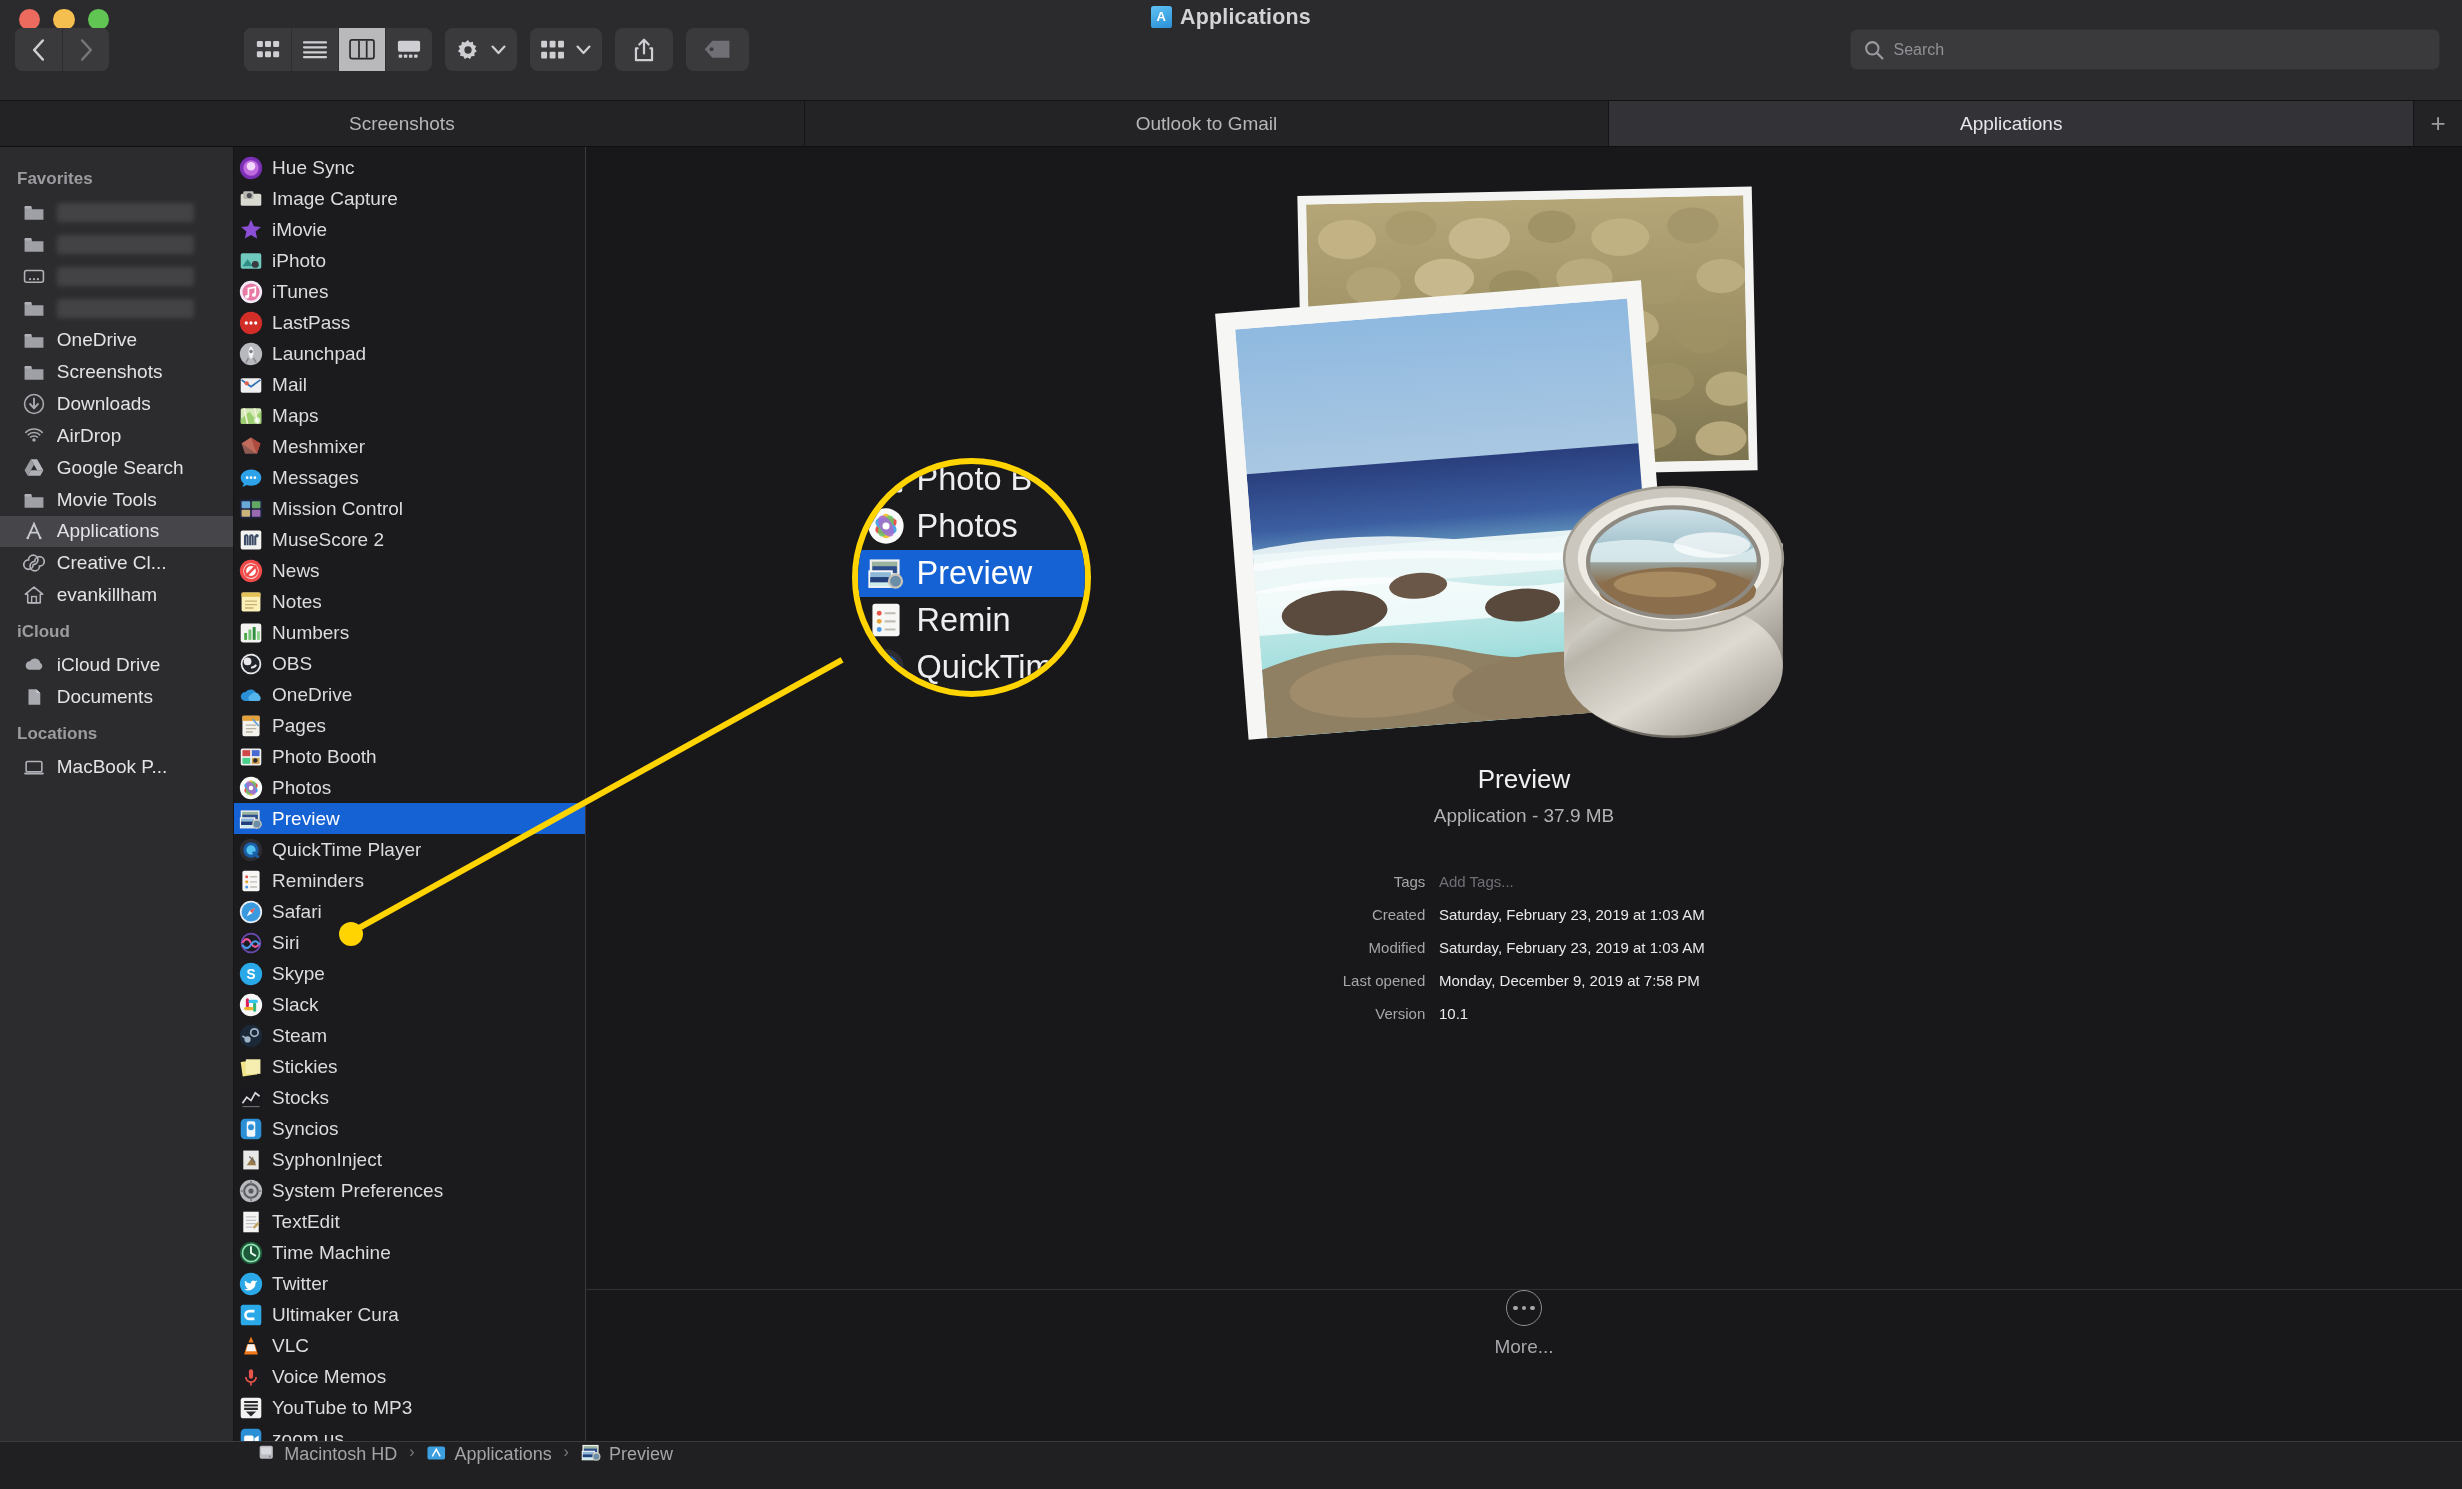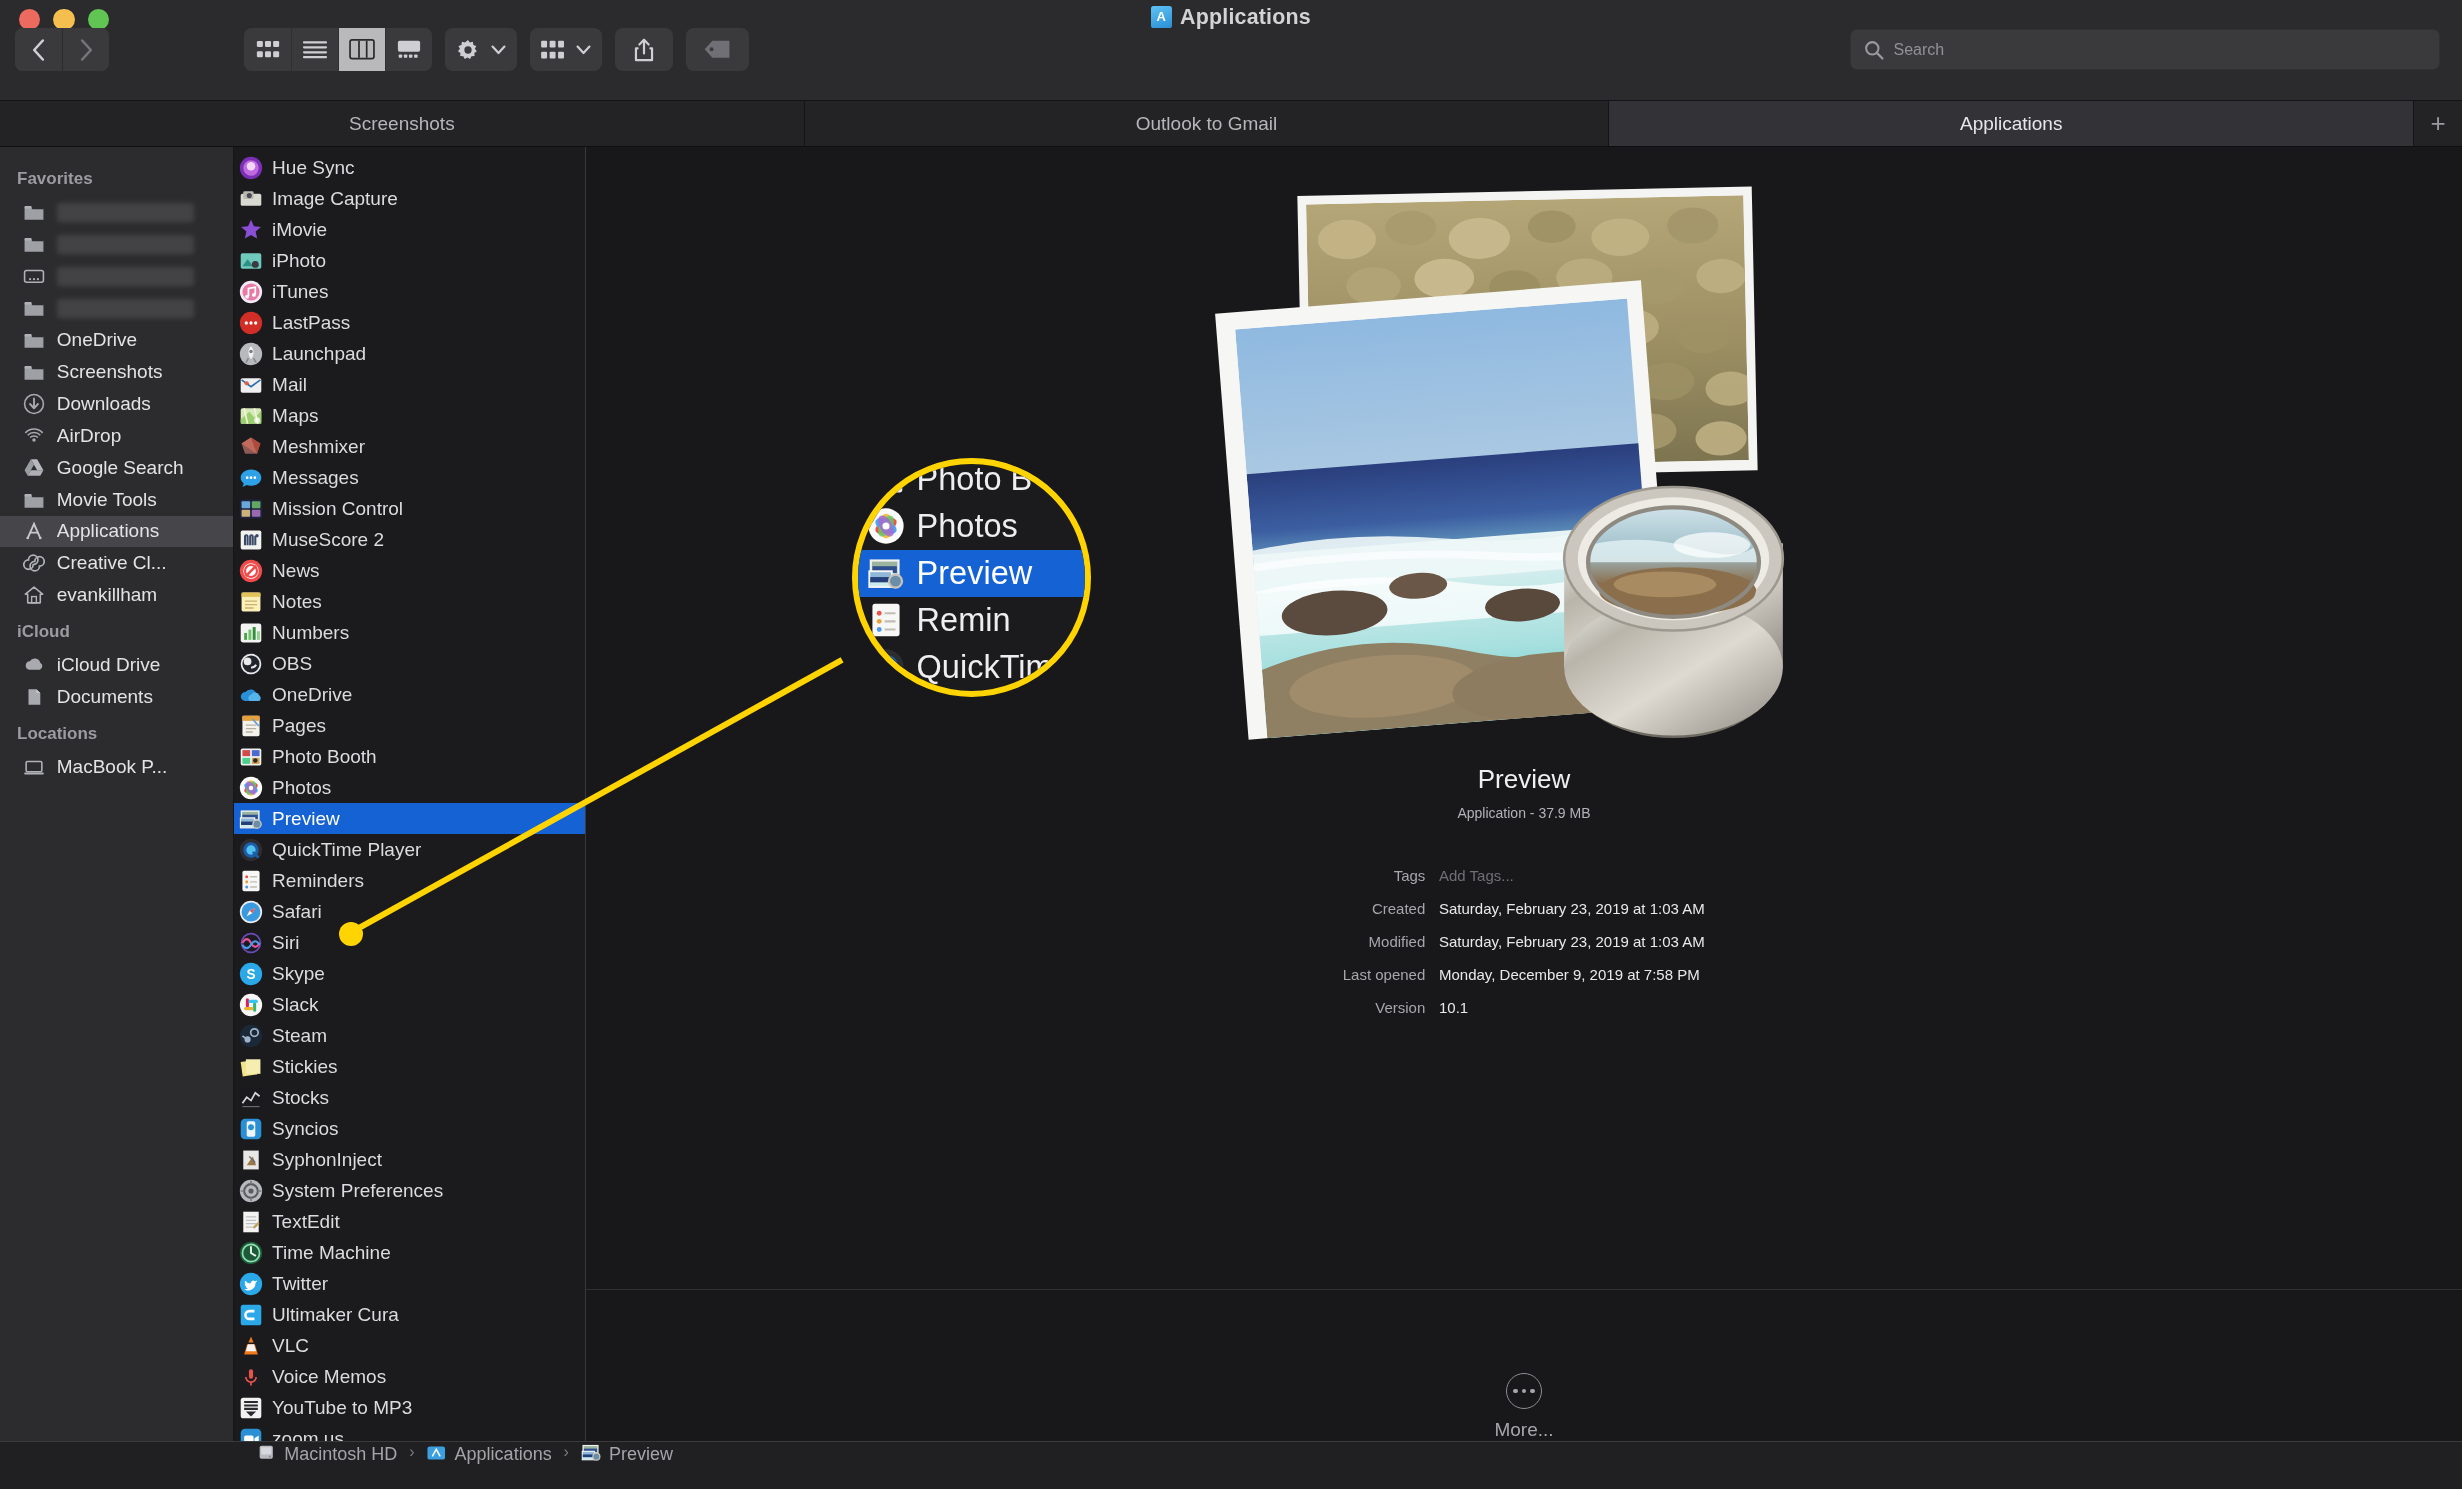--- a/index.html
+++ b/index.html
@@ -160,35 +160,35 @@
     display:flex; flex-direction:column; align-items:center;
     overflow:hidden;
   }
   .prev-art {
     margin-top: 29px;
     width: 650px; height: 598px; position:relative;
   }
   .prev-title {
     color:#f0f0f2; font-size:26px; margin-top: -10.3px;
   }
-  .prev-sub { color:#b2b2b7; font-size:14px; margin-top: 10.3px; }
+  .prev-sub { color:#b2b2b7; font-size:19px; margin-top: 10.3px; }
 
   .meta { margin-top: 41px; width: 598px; }
   .meta-row { display:flex; margin-bottom: 6px; font-size: 15px; line-height: 27px;}
   .meta-key {
     width: 214px; flex:0 0 214px; text-align:right; padding-right: 13.7px;
     color:#a6a6ab;
   }
   .meta-val { color:#e9e9ec; }
   .meta-val.placeholder { color:#6f6f75; }
 
   .more-zone {
     position:absolute; left:0; right:0; bottom: 0; height: 152px;
     border-top: 0.9px solid #303033;
-    display:flex; flex-direction:column; align-items:center; justify-content:flex-end; gap:10.3px;
+    display:flex; flex-direction:column; align-items:center; justify-content:flex-start; gap:10.3px;
   }
   .more-circle {
     width: 36px; height:36px; border-radius:50%; border:1.7px solid #8d8d93;
     display:flex; align-items:center; justify-content:center; gap:4.3px;
   }
   .dot3 { width:4.3px;height:4.3px;border-radius:50%;background:#a6a6ab;display:block; }
   .more-label { color:#a6a6ab; font-size: 19px; }
 
   
   .pathbar {

